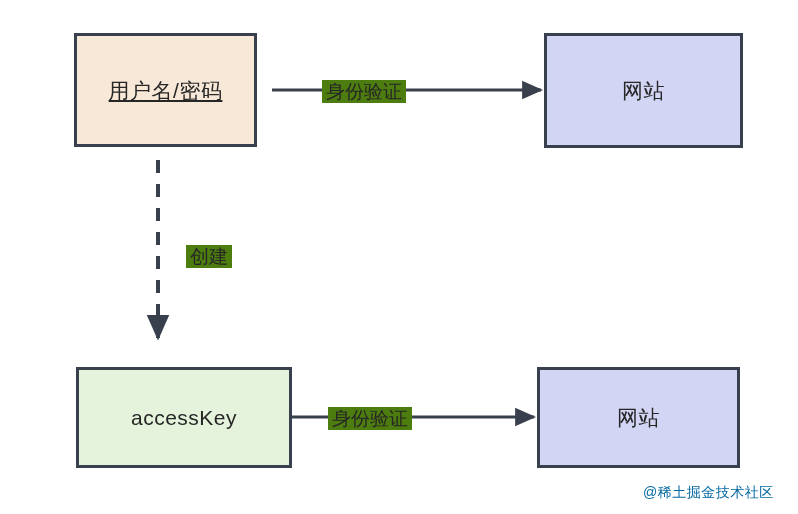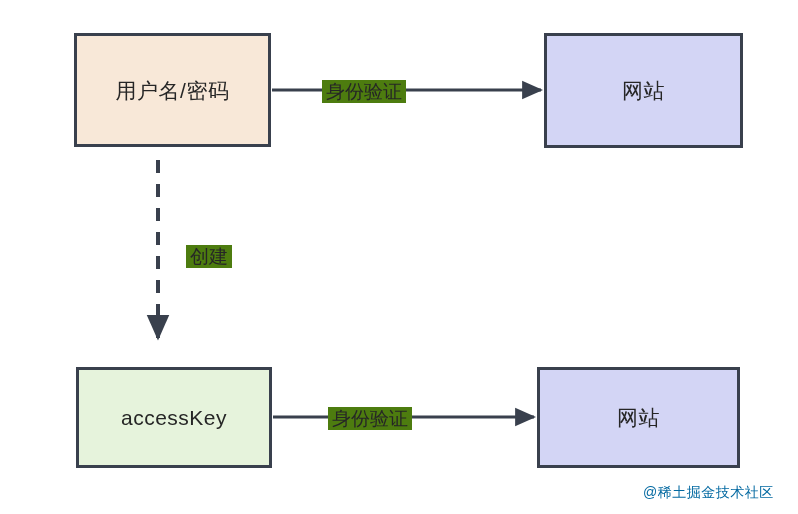--- a/index.html
+++ b/index.html
@@ -33,37 +33,38 @@
     color: #262626;
     font-size: 21px;
     line-height: 1;
     letter-spacing: 0.5px;
     user-select: none;
   }
 
   .node-credentials {
     left: 74px;
     top: 33px;
-    width: 197px;
+    width: 183px;
     height: 114px;
     background: #f8e8d8;
+    text-decoration: underline;
   }
 
   .node-website-top {
     left: 544px;
     top: 33px;
     width: 199px;
     height: 115px;
     background: #d3d5f5;
   }
 
   .node-accesskey {
     left: 76px;
     top: 367px;
-    width: 196px;
+    width: 216px;
     height: 101px;
     background: #e6f3dc;
   }
 
   .node-website-bottom {
     left: 537px;
     top: 367px;
     width: 203px;
     height: 101px;
     background: #d3d5f5;

